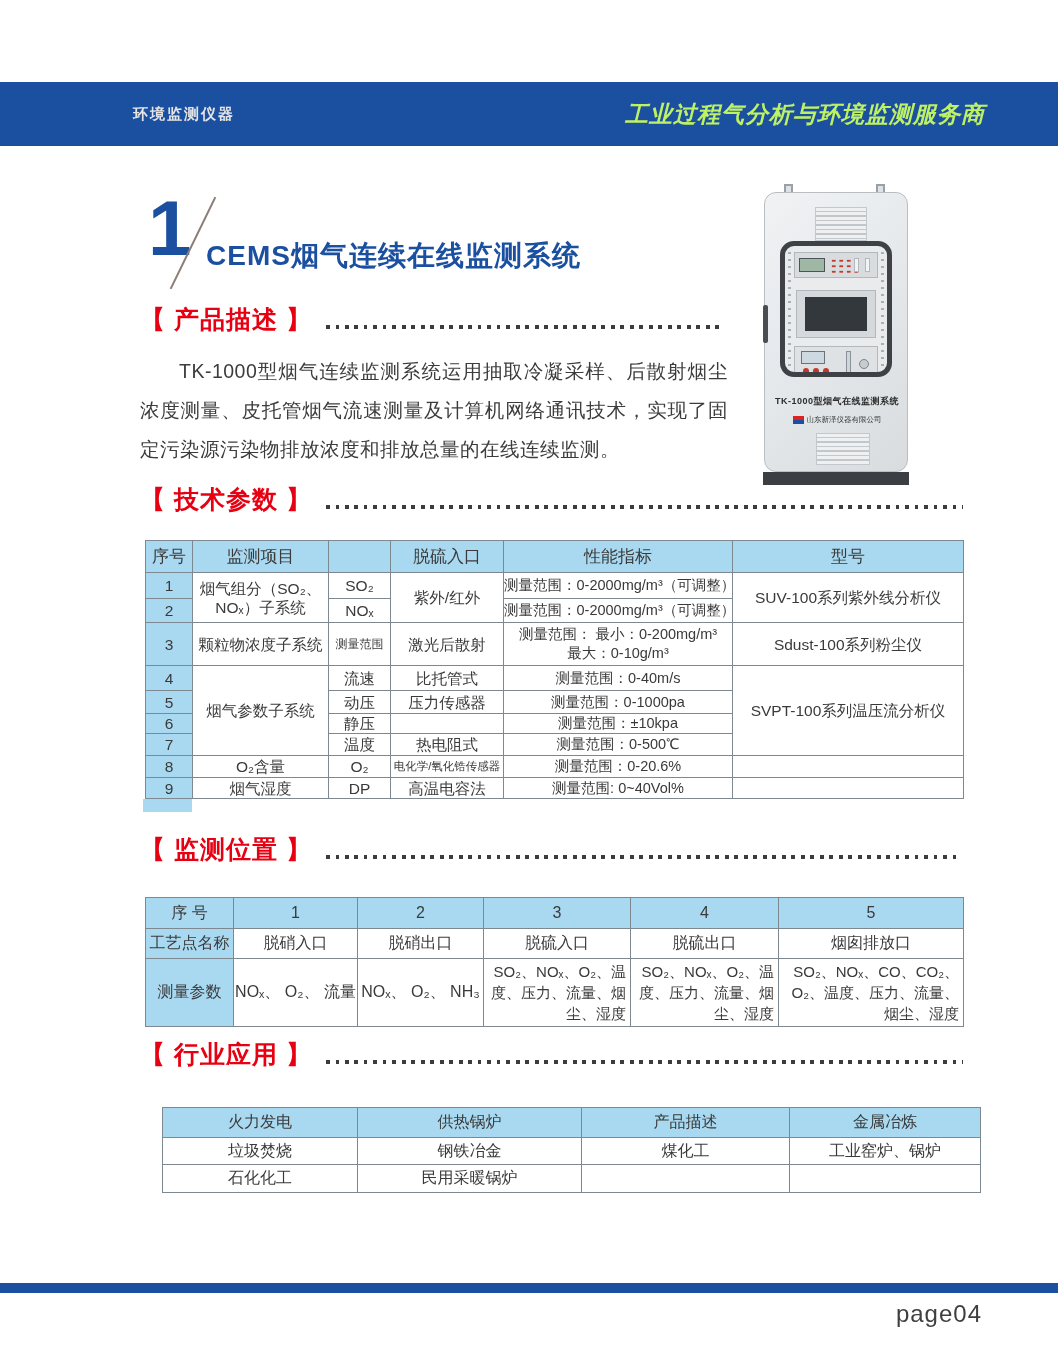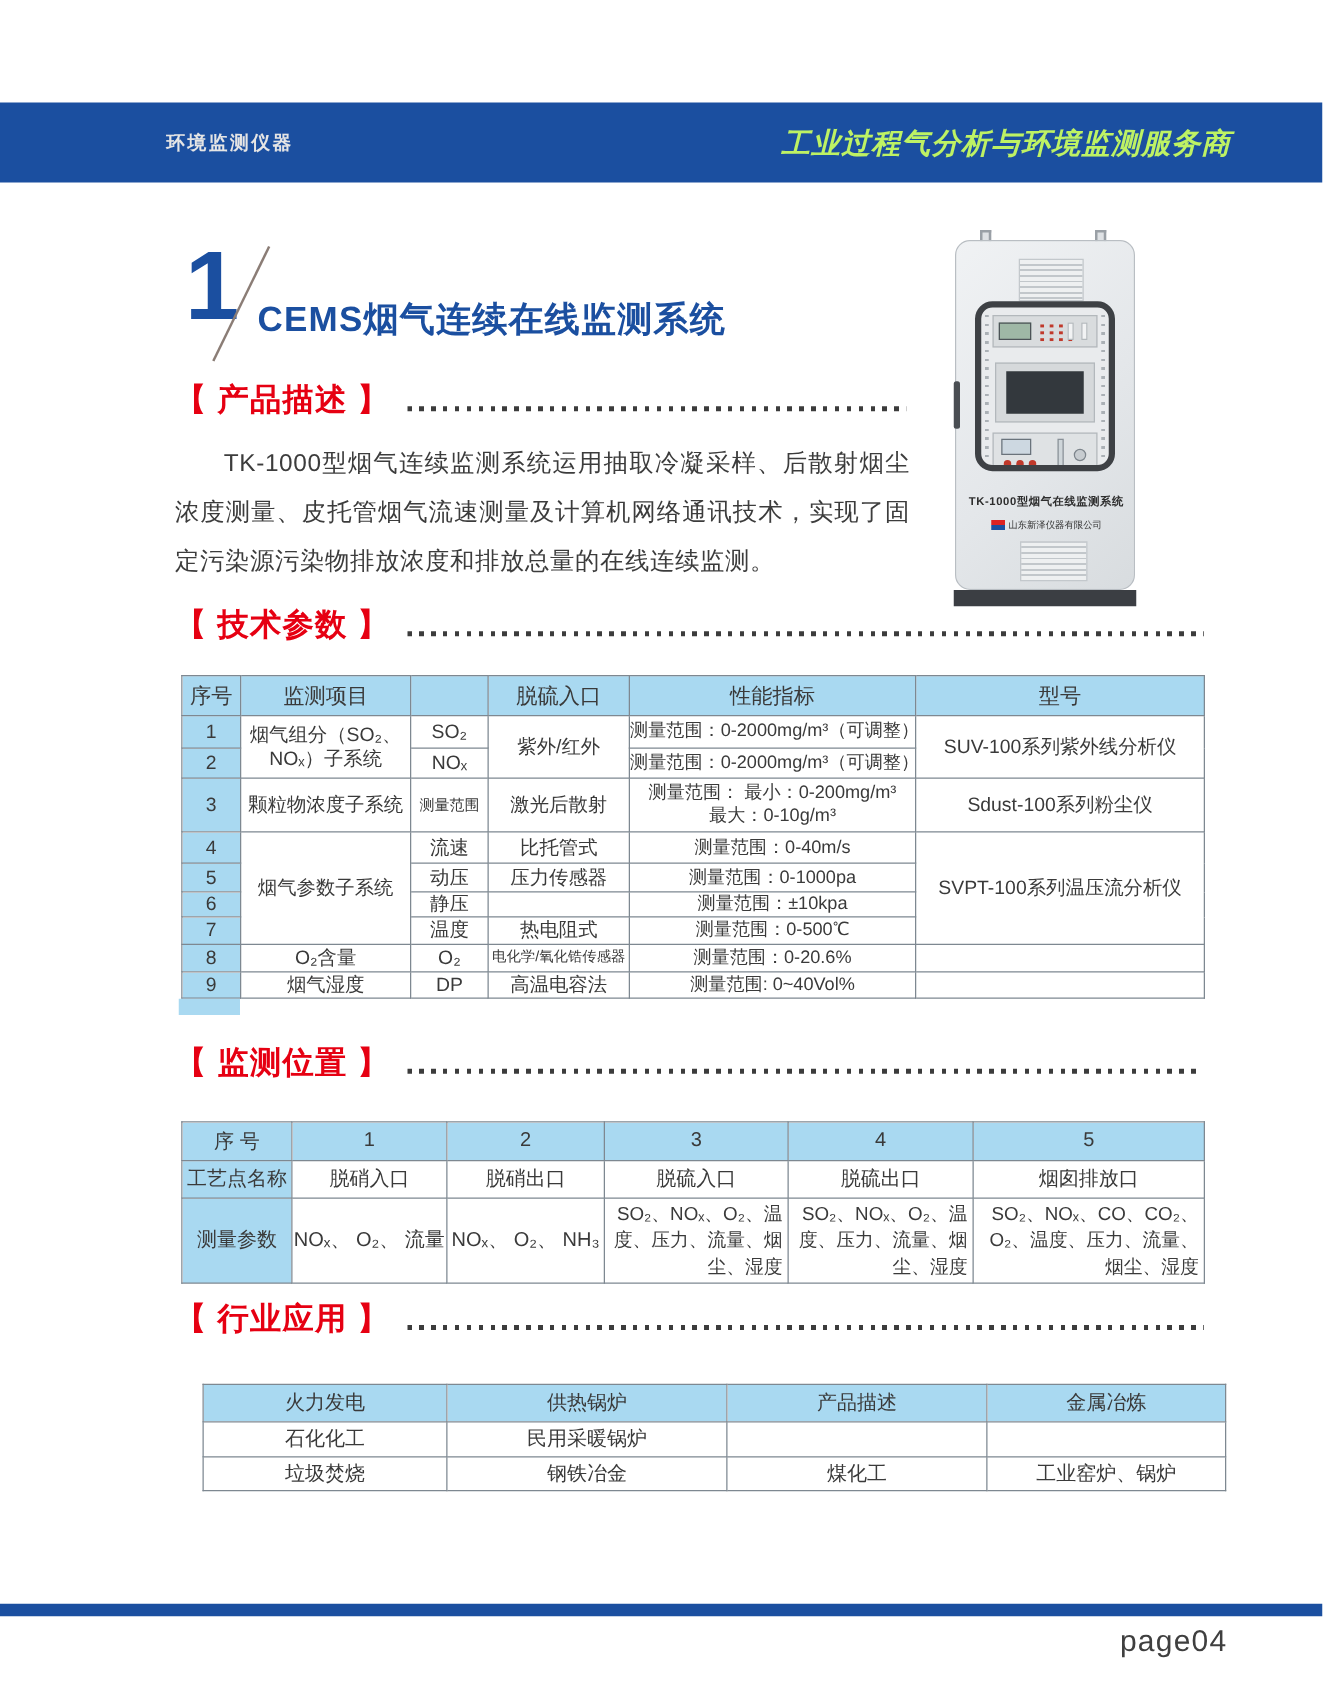--- a/index.html
+++ b/index.html
@@ -311,29 +311,29 @@
       <col style="width:208px">
       <col style="width:191px">
     </colgroup>
   <tbody>
       <tr style="height:30px">
     <th class="hdr">火力发电</th>
     <th class="hdr">供热锅炉</th>
     <th class="hdr">产品描述</th>
     <th class="hdr">金属冶炼</th>
   </tr>
-  <tr style="height:28px">
-    <td>石化化工</td>
-    <td>民用采暖锅炉</td>
-    <td></td>
-    <td></td>
-  </tr>
   <tr style="height:27px">
     <td>垃圾焚烧</td>
     <td>钢铁冶金</td>
     <td>煤化工</td>
     <td>工业窑炉、锅炉</td>
   </tr>
+  <tr style="height:28px">
+    <td>石化化工</td>
+    <td>民用采暖锅炉</td>
+    <td></td>
+    <td></td>
+  </tr>
 </tbody>
   </table>
 
 <div class="footer-bar"></div>
 <div class="page-number">page04</div>
 
 </body></html>

